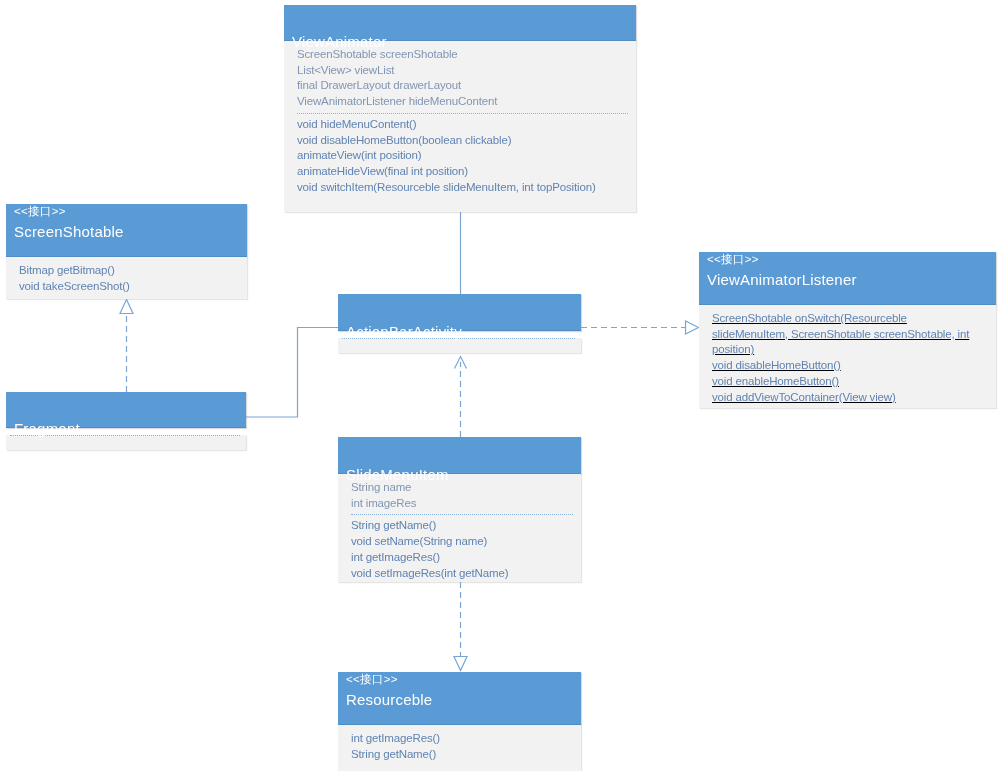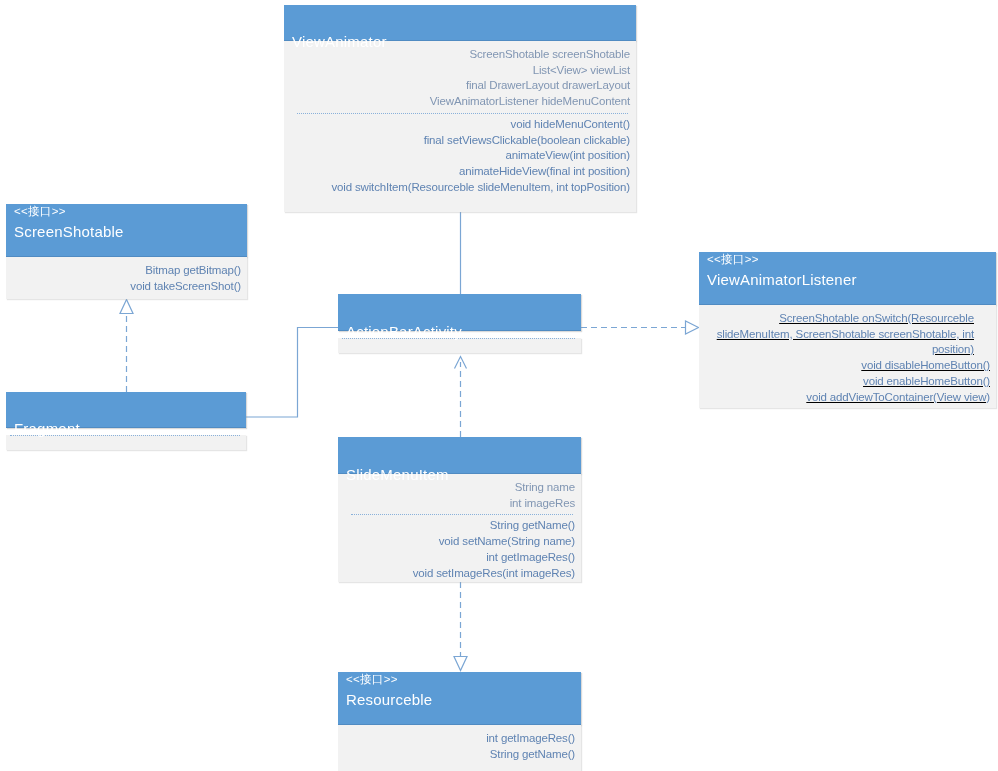--- a/index.html
+++ b/index.html
@@ -14,21 +14,20 @@
     box-sizing:border-box;
   }
   .hdr.single { display:flex; align-items:center; }
   .hdr.double { padding-top:0; }
   .cls-title { font-size:15px; letter-spacing:0.2px;margin-top:37px; }
   .stereo { font-size:11.5px; letter-spacing:0.3px; }
   .hdr.double .cls-title { margin-top:4px; }
   .bdy {
     background:#f2f2f2; box-sizing:border-box; padding:6px 6px 4px 13px;
     box-shadow: 1px 1px 1px rgba(170,170,170,0.3);
-    text-align: right;
   }
   .member {
     font-size:11.5px; line-height:15.7px; color:#5f83b2;
     letter-spacing:-0.15px; white-space:nowrap;
   }
   .member.attr { color:#8196b3; }
   .member.m-wrap { white-space:normal; max-width:262px; }
   .sep {
     border-top:1px dotted #8ab1da; height:0; margin:3px 2px 3px 0;
   }
@@ -79,21 +78,21 @@
     <div class="bdy" style="height:171px;">
       <div>
         <div class="member attr">ScreenShotable screenShotable</div>
         <div class="member attr">List&lt;View&gt; viewList</div>
         <div class="member attr">final DrawerLayout drawerLayout</div>
         <div class="member attr">ViewAnimatorListener hideMenuContent</div>
       </div>
       <div class="sep"></div>
       <div>
         <div class="member">void hideMenuContent()</div>
-        <div class="member">final setViewsClickable(boolean clickable)</div>
+        <div class="member">void disableHomeButton(boolean clickable)</div>
         <div class="member">animateView(int position)</div>
         <div class="member">animateHideView(final int position)</div>
         <div class="member">void switchItem(Resourceble slideMenuItem, int topPosition)</div>
       </div>
     </div>
   </div>
 
   <div class="uml-box" style="left:6px; top:204px; width:241px;">
     <div class="hdr double" style="height:53px;">
       <div class="stereo">&lt;&lt;接口&gt;&gt;</div>
@@ -147,21 +146,21 @@
     <div class="bdy" style="height:108px;">
       <div>
         <div class="member attr">String name</div>
         <div class="member attr">int imageRes</div>
       </div>
       <div class="sep"></div>
       <div>
         <div class="member">String getName()</div>
         <div class="member">void setName(String name)</div>
         <div class="member">int getImageRes()</div>
-        <div class="member">void setImageRes(int imageRes)</div>
+        <div class="member">void setImageRes(int getName)</div>
       </div>
     </div>
   </div>
 
   <div class="uml-box" style="left:338px; top:672px; width:243px;">
     <div class="hdr double" style="height:53px;">
       <div class="stereo">&lt;&lt;接口&gt;&gt;</div>
       <div class="cls-title">Resourceble</div>
     </div>
     <div class="bdy" style="height:46px;">

